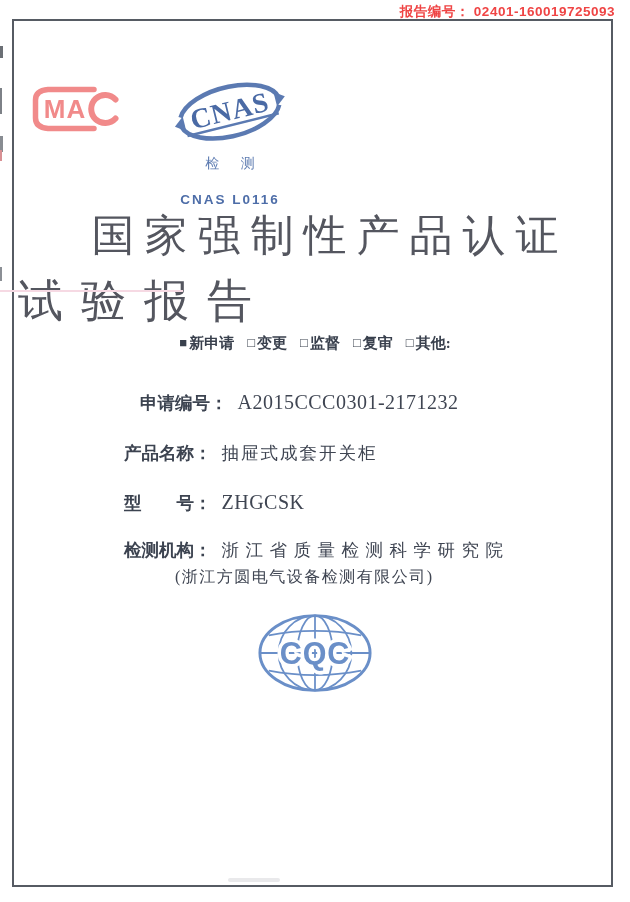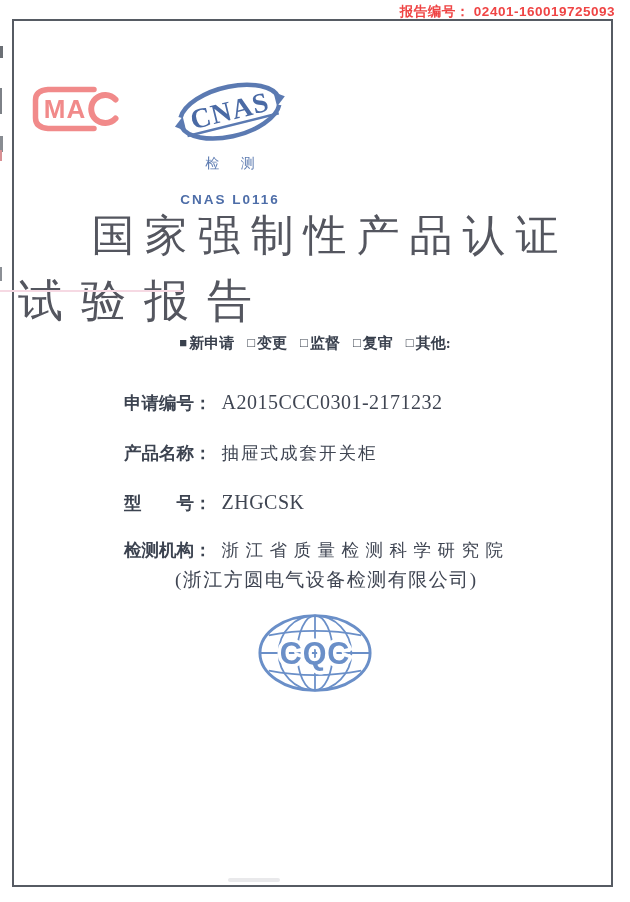--- a/index.html
+++ b/index.html
@@ -55,24 +55,24 @@
     display:flex;justify-content:center;gap:13px;
     font-size:15px;font-weight:700;color:#39404d;white-space:nowrap;
   }
   .cb-row .cb{display:inline-flex;align-items:center;gap:2px;}
   .cb-row .box{font-size:13px;position:relative;top:-1px;}
 
   
   .field{position:absolute;left:124px;white-space:nowrap;}
   .field .lbl{font-size:17.5px;font-weight:600;color:#3c4350;margin-right:10px;}
   .field .val{font-size:20px;color:#3f4552;letter-spacing:0.5px;}
-  .f1{top:391px;} .f2{top:441px;} .f3{top:491px;} .f4{top:538px;}
+  .f1{top:391px;margin-left:16px;} .f2{top:441px;} .f3{top:491px;} .f4{top:538px;}
   .f2 .val{font-size:17.5px;letter-spacing:2px;}
   .f4 .val{font-size:17.5px;letter-spacing:6.5px;}
-  .f4b{position:absolute;left:175px;top:567px;font-size:19px;color:#3f4552;letter-spacing:1.5px;white-space:nowrap;}
+  .f4b{position:absolute;left:175px;top:567px;font-size:16px;color:#3f4552;letter-spacing:1.5px;white-space:nowrap;}
 
   
   .cqc-block{position:absolute;top:612px;left:50%;transform:translateX(-50%);}
 
   
   .pink-line{position:absolute;left:0;top:290px;width:183px;height:2px;background:#f6d9e3;}
   .mark{position:absolute;left:0;}
   .mark.m1{top:46px;width:3px;height:12px;background:#6b6f75;}
   .mark.m2{top:88px;width:2px;height:26px;background:#7d8187;}
   .mark.m3{top:136px;width:3px;height:16px;background:#888c92;}

